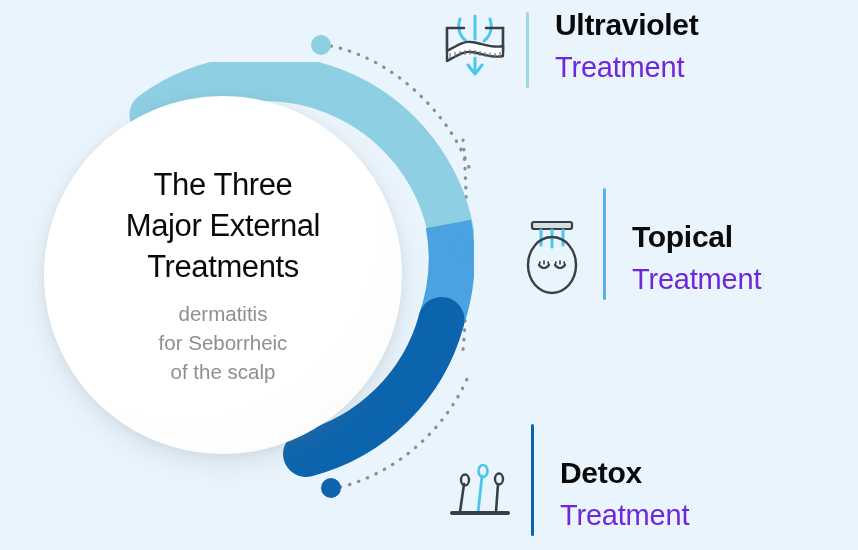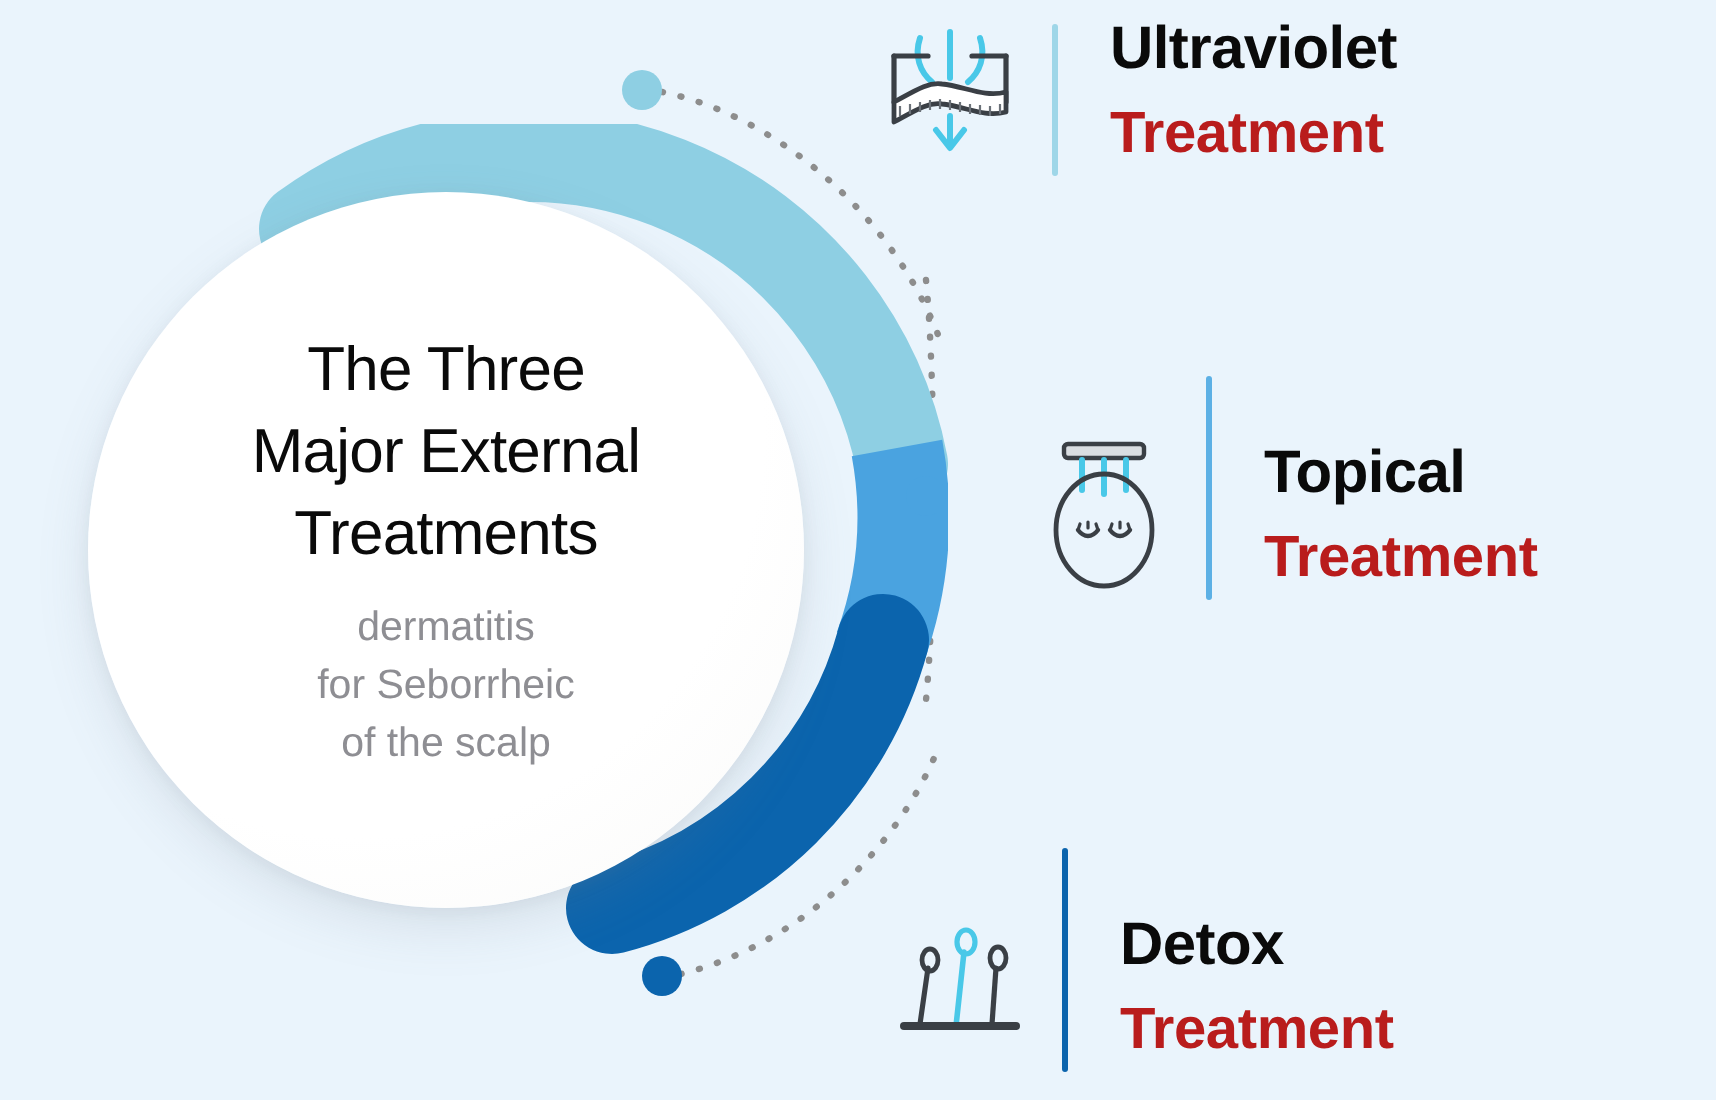--- a/index.html
+++ b/index.html
@@ -96,22 +96,22 @@
   .label-strong {
     font-size:30px;
     font-weight:bold;
     color:#0a0a0a;
     line-height:1.42;
     letter-spacing:-0.3px;
     white-space:nowrap;
   }
   .label-regular {
     font-size:29px;
-    font-weight:bold;
-    color:#b91c1c;
+    font-weight:normal;
+    color:#6d28d9;
     line-height:1.42;
     letter-spacing:-0.2px;
     white-space:nowrap;
   }
 </style>
 </head>
 <body>
 
 <div id="infographic">
 

